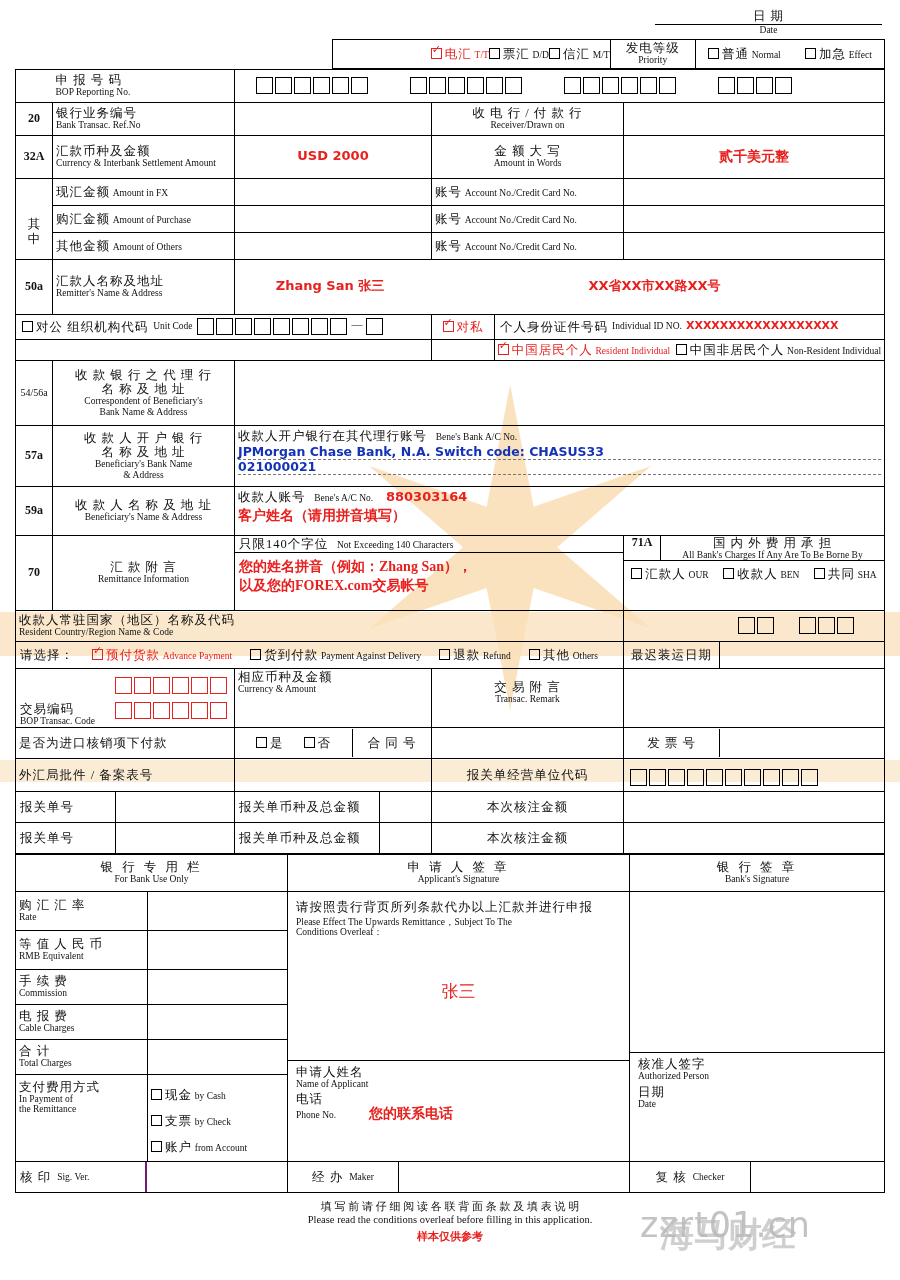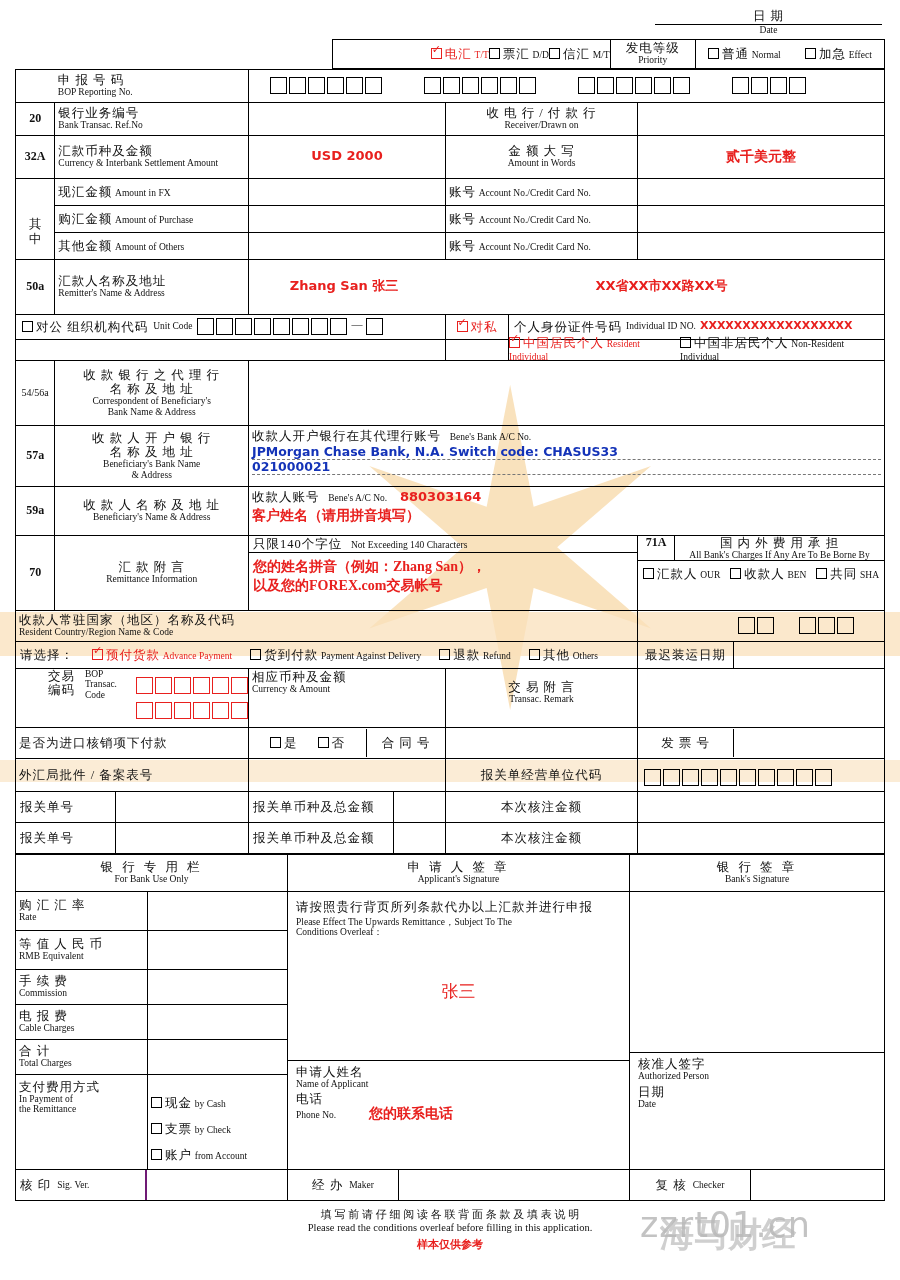--- a/index.html
+++ b/index.html
@@ -389,21 +389,21 @@
           <div style="display:flex;height:26px;">
             <div style="width:95px;border-right:1px solid #000;display:flex;align-items:center;justify-content:center;" class="cn">最迟装运日期</div>
             <div style="flex:1;"></div>
           </div>
         </td>
       </tr>
 
       <tr>
         <td colspan="2" class="nopad" style="height:58px;">
           <div style="display:flex;height:58px;">
-            <div style="width:88px;display:flex;flex-direction:row;justify-content:flex-start;padding-left:4px;margin-left:28px;">
+            <div style="width:88px;display:flex;flex-direction:column;justify-content:flex-end;padding-left:4px;">
               <div class="cn">交易编码</div>
               <div class="en">BOP Transac. Code</div>
             </div>
             <div style="flex:1;display:flex;flex-direction:column;justify-content:space-evenly;align-items:center;">
               <div class="boxrow">
                     <i class="bxr"></i>
                     <i class="bxr"></i>
                     <i class="bxr"></i>
                     <i class="bxr"></i>
                     <i class="bxr"></i>
@@ -561,21 +561,21 @@
               </td>
               <td style="border-right:none;"></td>
             </tr>
             <tr>
               <td style="height:84px;border-left:none;border-bottom:none;" class="vtop">
                 <div class="cn" style="margin-top:4px;">支付费用方式</div>
                 <div class="en">In Payment of</div>
                 <div class="en">the Remittance</div>
               </td>
               <td style="border-right:none;border-bottom:none;" class="vtop">
-                <div style="padding-top:14px;line-height:2.1;">
+                <div style="padding-top:6px;line-height:2.1;">
                   <div><span class="cb"></span><span class="cn">现金</span> <span class="en">by Cash</span></div>
                   <div><span class="cb"></span><span class="cn">支票</span> <span class="en">by Check</span></div>
                   <div><span class="cb"></span><span class="cn">账户</span> <span class="en">from Account</span></div>
                 </div>
               </td>
             </tr>
           </tbody>
               </table>
         </td>
 

